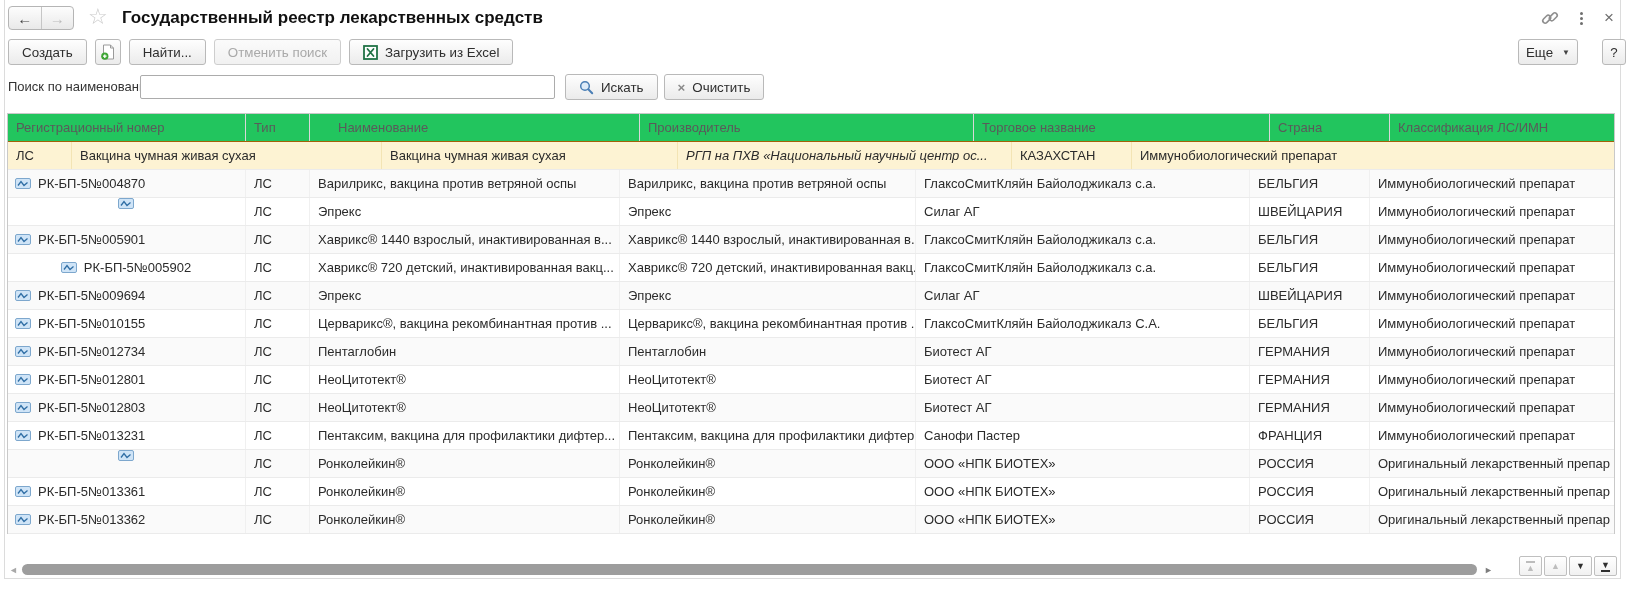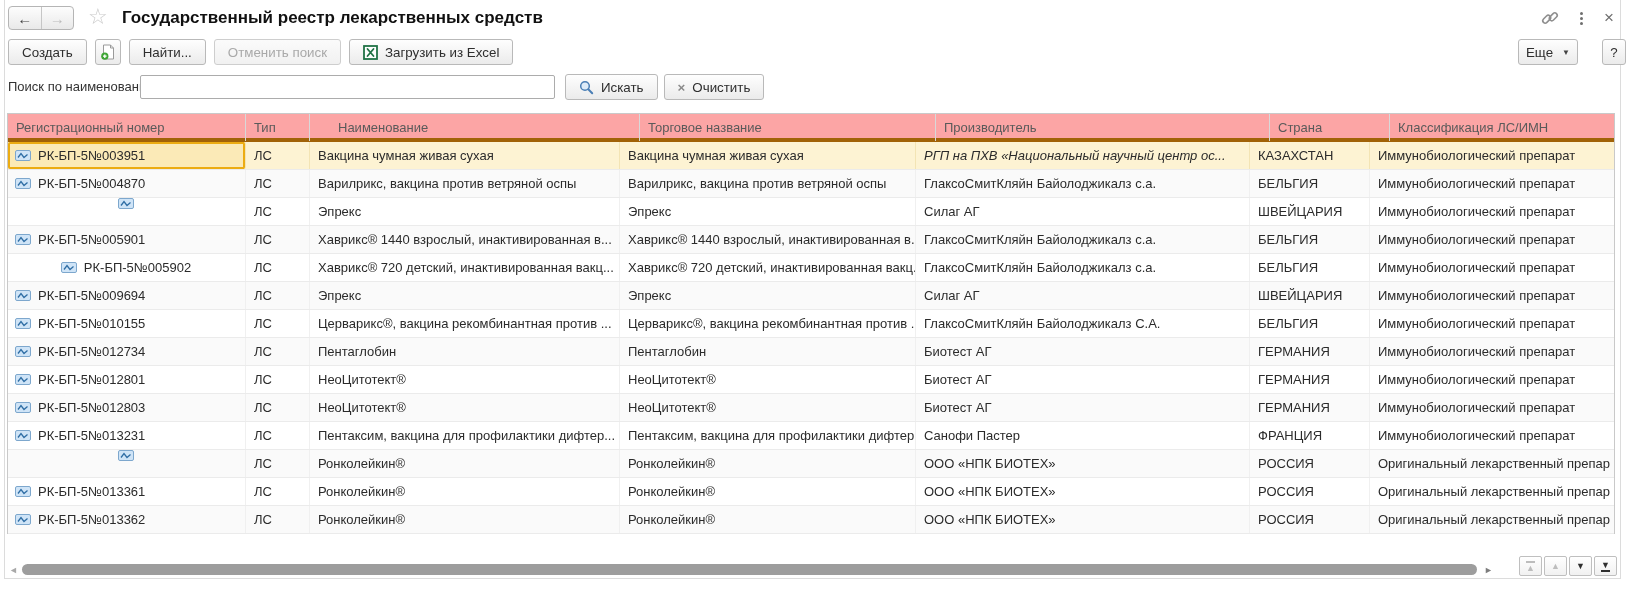--- a/index.html
+++ b/index.html
@@ -32,21 +32,21 @@
   .more-arrow{font-size:8px;color:#444;margin-left:2px}
 
   
   .search-label{left:8px;top:74px;height:25px;line-height:25px;color:#333}
   .search-input{left:140px;top:75px;width:415px;height:24px;border:1px solid #acacac;border-radius:2px;
     padding:0 6px;font-family:inherit;font-size:13px;color:#2b2b2b;background:#fff}
   .search-btns{left:565px;top:74px;display:flex;gap:6px}
 
   
   .tbl{left:7px;top:113px;width:1608px;border:1px solid #c9c9c9;border-bottom:none;background:#fff}
-  .thead{display:flex;height:28px;background:#fca5a5;border-bottom:4px solid #a16207}
+  .thead{display:flex;height:28px;background:#22c55e;border-bottom:1px solid #a16207}
   .th{height:27px;line-height:27px;padding:0 8px;color:#5a5a5a;border-right:1px solid #d8d8d8;
       white-space:nowrap;overflow:hidden;flex:none}
   .th:last-child{border-right:none}
   .tr{display:flex;height:28px;border-bottom:1px solid #ebebeb;background:#fff}
   .tr:nth-child(even){background:#fafafa}
   .td{height:27px;line-height:27px;padding:0 8px;border-right:1px solid #f0f0f0;white-space:nowrap;
       overflow:hidden;flex:none;color:#2b2b2b}
   .td:last-child{border-right:none}
   .td.reg{display:flex;align-items:center;gap:7px;padding-left:7px}
   .tr.selected{background:#fdf3d3}
@@ -154,34 +154,27 @@
       <span style="color:#8a8a8a;font-weight:bold">×</span>
       <span>Очистить</span>
     </button>
   </div>
 
   <div class="abs tbl">
     <div class="thead">
         <div class="th" style="width: 238px;">Регистрационный номер</div>
         <div class="th" style="width: 64px;">Тип</div>
         <div class="th" style="width: 310px; margin-left: 20px;">Наименование</div>
+        <div class="th" style="width: 334px;">Производитель</div>
         <div class="th" style="width: 296px;">Торговое название</div>
-        <div class="th" style="width: 334px;">Производитель</div>
         <div class="th" style="width: 120px;">Страна</div>
         <div class="th" style="width: 246px;">Классификация ЛС/ИМН</div>
       </div>
     <div>
         <div class="tr selected">
-          <div class="td reg active-cell" style="width: 238px;">
-            <svg class="rec-icon" width="16" height="11" viewBox="0 0 16 11">
-              <rect x="0.5" y="0.5" width="15" height="10" rx="1.5" fill="#cfe4f7" stroke="#7da7cd"></rect>
-              <polyline points="3,7.5 6,3.5 9,7.5 12.5,4.5" fill="none" stroke="#2e6da4" stroke-width="1.3"></polyline>
-            </svg>
-            <span>РК-БП-5№003951</span>
-          </div>
           <div class="td" style="width: 64px;">ЛС</div>
           <div class="td" style="width: 310px;">Вакцина чумная живая сухая</div>
           <div class="td" style="width: 296px;">Вакцина чумная живая сухая</div>
           <div class="td" style="width: 334px; font-style: italic;">РГП на ПХВ «Национальный научный центр ос...</div>
           <div class="td" style="width: 120px;">КАЗАХСТАН</div>
           <div class="td" style="width: 246px;">Иммунобиологический препарат</div>
         </div>
         <div class="tr">
           <div class="td reg" style="width: 238px;">
             <svg class="rec-icon" width="16" height="11" viewBox="0 0 16 11">

